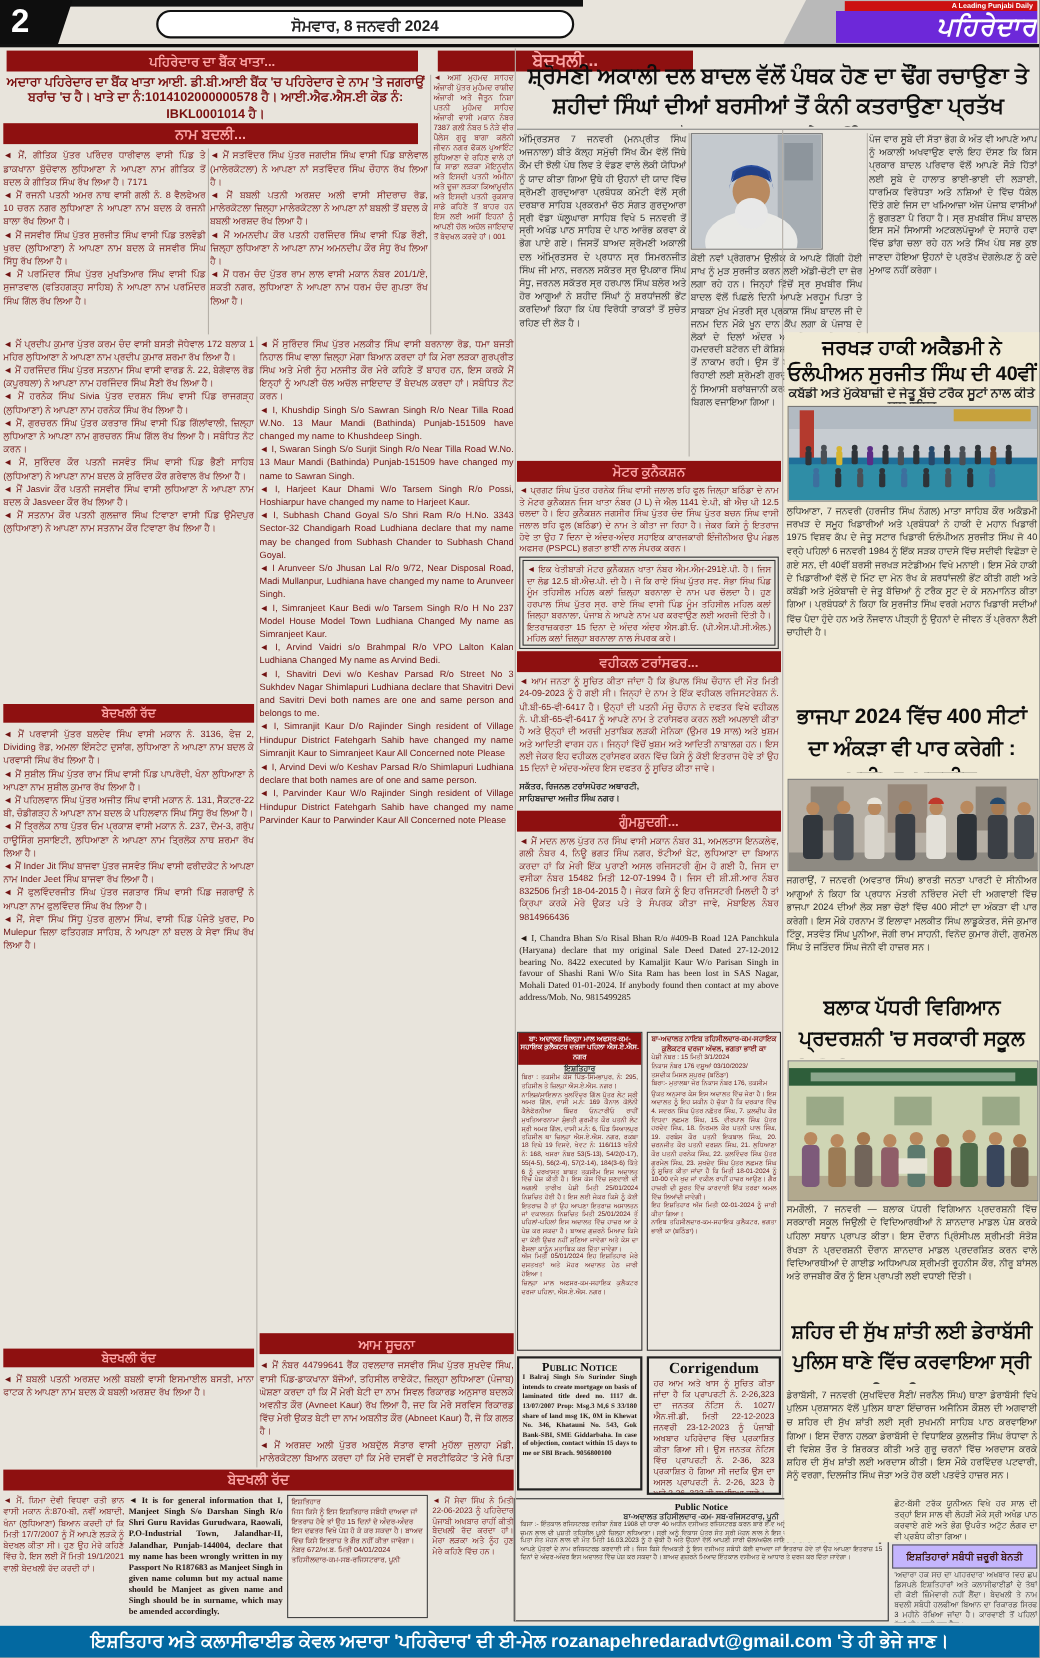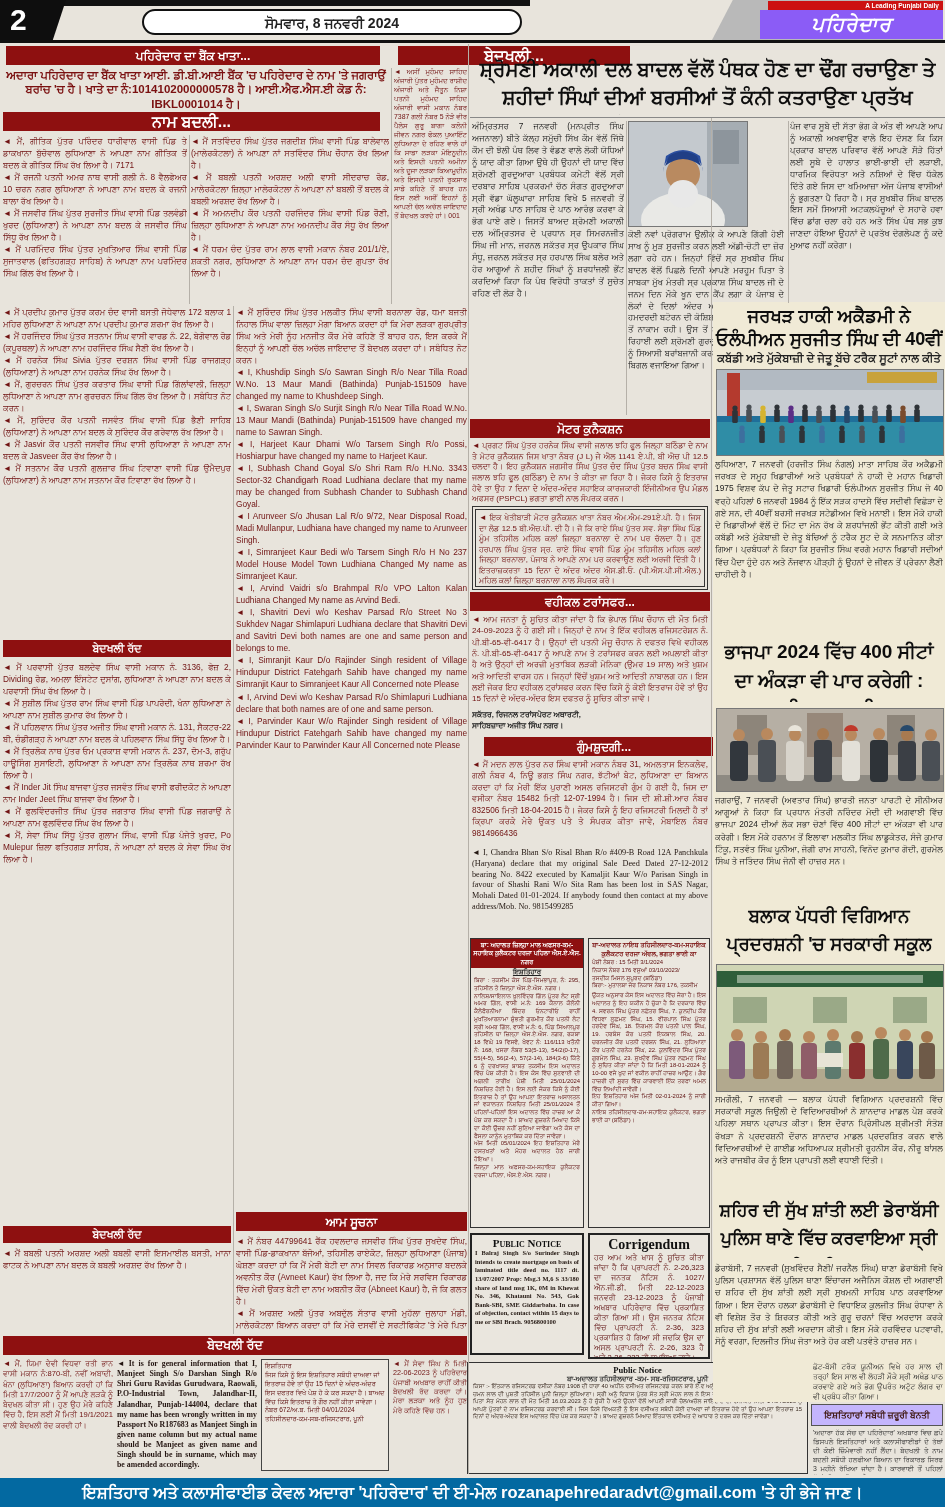--- a/index.html
+++ b/index.html
@@ -1,39 +1,39 @@
 <!DOCTYPE html>
 <html><head>
 <meta charset="utf-8">
 <style>
   html,body{margin:0;padding:0;background:#555;}
   #page{position:relative;width:945px;height:1507px;margin:0 auto;background:#e8e4dc;
         font-family:"Liberation Sans",sans-serif;overflow:hidden;color:#222;}
   .blk{position:absolute;overflow:hidden;}
   .jtxt{text-align:justify;}
   .pre{white-space:pre-line;}
-  .bar{background:#8e1010;color:#ffffff;font-weight:bold;text-align:center;display:flex;align-items:center;justify-content:center;}
+  .bar{background:#8e1010;color:#fca5a5;font-weight:bold;text-align:center;display:flex;align-items:center;justify-content:center;}
   .vline{position:absolute;width:1px;background:#b5b0a8;}
   .serif{font-family:"Liberation Serif",serif;}
   
   .top-strip{left:0;top:0;width:530px;height:6px;background:#111;}
   .mast-gray{left:712px;top:0;width:231px;height:40px;background:#b9b9b9;clip-path:polygon(9% 0,100% 0,100% 100%,0 100%);}
   .tagline-strip{left:768px;top:1px;width:175px;height:9px;background:#cc1111;color:#fff;font-size:6.5px;font-weight:bold;text-align:right;line-height:9px;padding-right:4px;box-sizing:border-box;}
-  .masthead{left:760px;top:10px;width:183px;height:29px;background:#8b5cf6;color:#fff;font-size:20px;font-weight:bold;font-style:italic;text-align:center;line-height:29px;letter-spacing:1px;}
+  .masthead{left:760px;top:10px;width:183px;height:29px;background:#6d28d9;color:#fff;font-size:23px;font-weight:bold;font-style:italic;text-align:right;line-height:29px;letter-spacing:1px;}
   .pgnum{left:0;top:0;width:66px;height:40px;background:#0e0e0e;color:#fff;font-size:30px;font-weight:bold;clip-path:polygon(0 0,100% 0,80% 100%,0 100%);display:flex;align-items:center;padding-left:10px;box-sizing:border-box;}
   .date-pill{left:142px;top:9px;width:380px;height:26px;background:#fff;border:2px solid #111;border-radius:14px;font-size:14px;font-weight:bold;text-align:center;line-height:24px;box-sizing:border-box;}
   .email-box{left:498px;top:9px;width:264px;height:27px;background:#fff;border:2.5px solid #111;font-size:13px;font-weight:bold;text-align:center;line-height:23px;box-sizing:border-box;}
   .hdr-rule{left:0;top:40px;width:945px;height:3px;background:#111;}
   
   .bank-bar{left:6px;top:46px;width:374px;height:19px;font-size:12px;}
   .bed-bar{left:398px;top:46px;width:232px;height:19px;font-size:16px;}
-  .naam-bar{left:3px;top:112px;width:377px;height:19px;font-size:16px;}
+  .naam-bar{left:3px;top:112px;width:377px;height:19px;font-size:13px;}
   .motor-bar{left:470px;top:419px;width:240px;height:19px;font-size:12px;}
   .veh-bar{left:470px;top:592px;width:240px;height:19px;font-size:12px;}
-  .miss-bar{left:470px;top:737px;width:240px;height:19px;font-size:12px;margin-left:14px;}
+  .miss-bar{left:470px;top:737px;width:240px;height:19px;font-size:12px;}
   .aam-bar{left:236px;top:1212px;width:231px;height:19px;font-size:12px;}
   .c1mid-bar{left:3px;top:640px;width:228px;height:17px;font-size:11px;}
   .c1low-bar{left:3px;top:1226px;width:228px;height:17px;font-size:11px;}
   .radd-bar{left:3px;top:1336px;width:464px;height:19px;font-size:12.5px;}
   
   .bank-text{left:2px;top:68px;width:388px;height:42px;color:#7a1010;font-weight:bold;font-size:11.5px;line-height:1.25;text-align:center;}
   .colA{left:3px;top:135px;width:184px;height:169px;}
   .colB{left:191px;top:135px;width:198px;height:169px;}
   .colC{left:394px;top:68px;width:73px;height:236px;font-size:6.9px !important;line-height:1.3 !important;}
   .col1m{left:3px;top:306px;width:228px;height:330px;}

